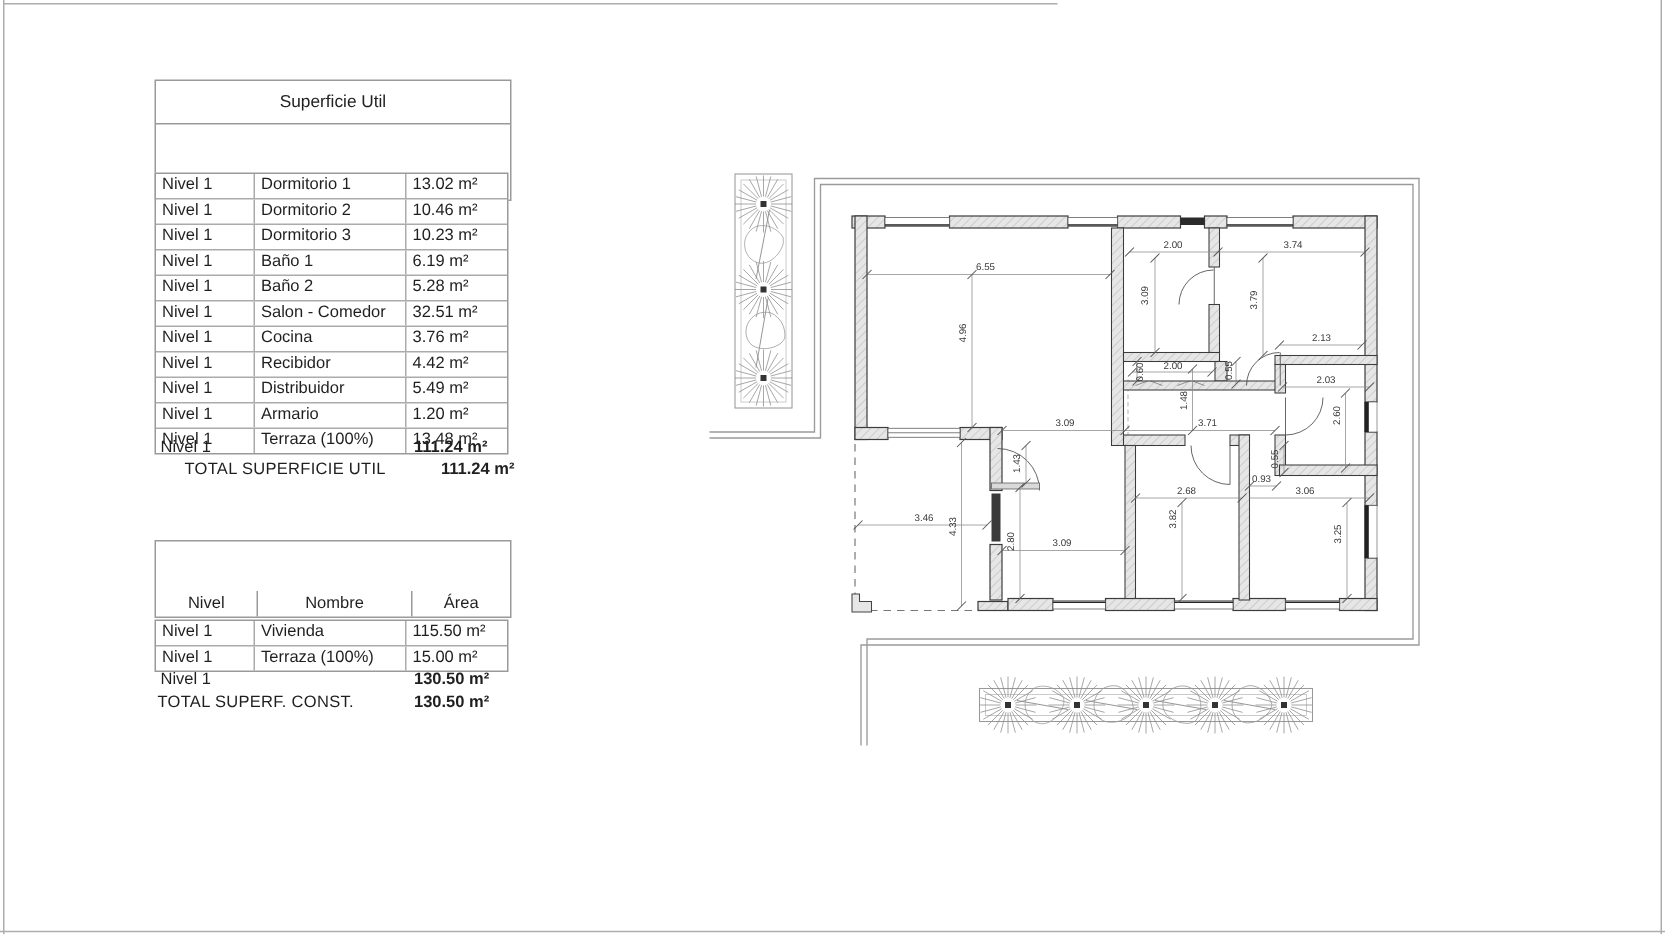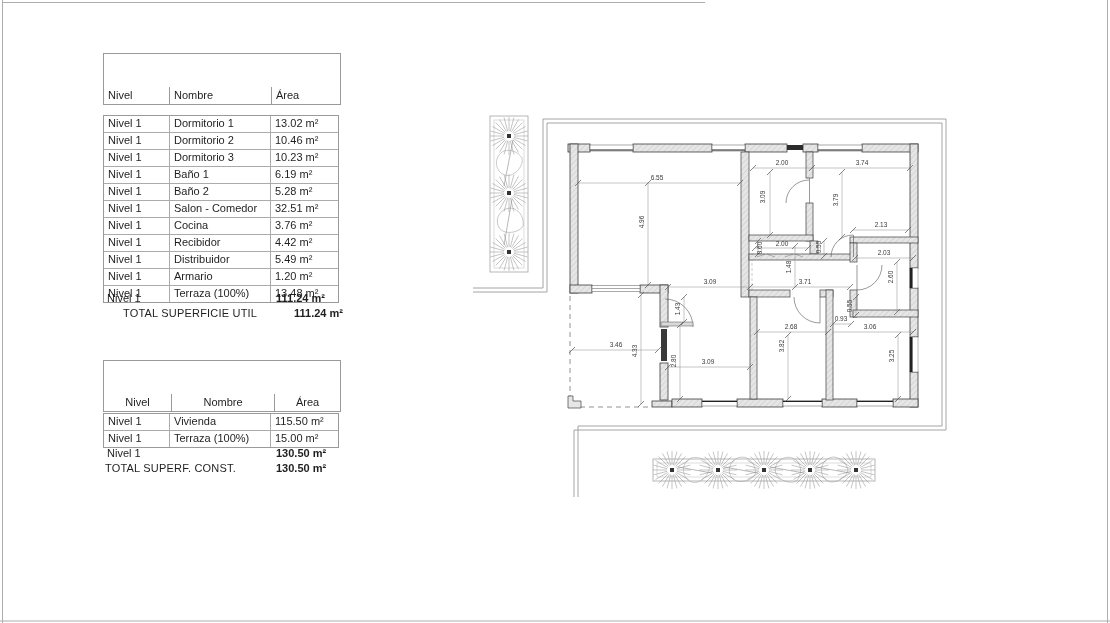--- a/index.html
+++ b/index.html
@@ -205,20 +205,21 @@
       <text x="791" y="329">2.68</text>
       <text x="784" y="346" transform="rotate(-90 784 346)">3.82</text>
       <text x="841" y="321">0.93</text>
       <text x="852" y="306" transform="rotate(-90 852 306)">0.55</text>
       <text x="870" y="329">3.06</text>
       <text x="894" y="356" transform="rotate(-90 894 356)">3.25</text>
     </g>
   </svg>
 
   <div class="abs tbl-head t1-head">
+    <div class="tbl-title">Superficie Util</div>
     <div class="tbl-cols">
       <div class="hc">Nivel</div>
       <div class="hc">Nombre</div>
       <div class="hc">Área</div>
     </div>
   </div>
 
   <div class="abs tbody t1-body">
 
   <div class="trow">

